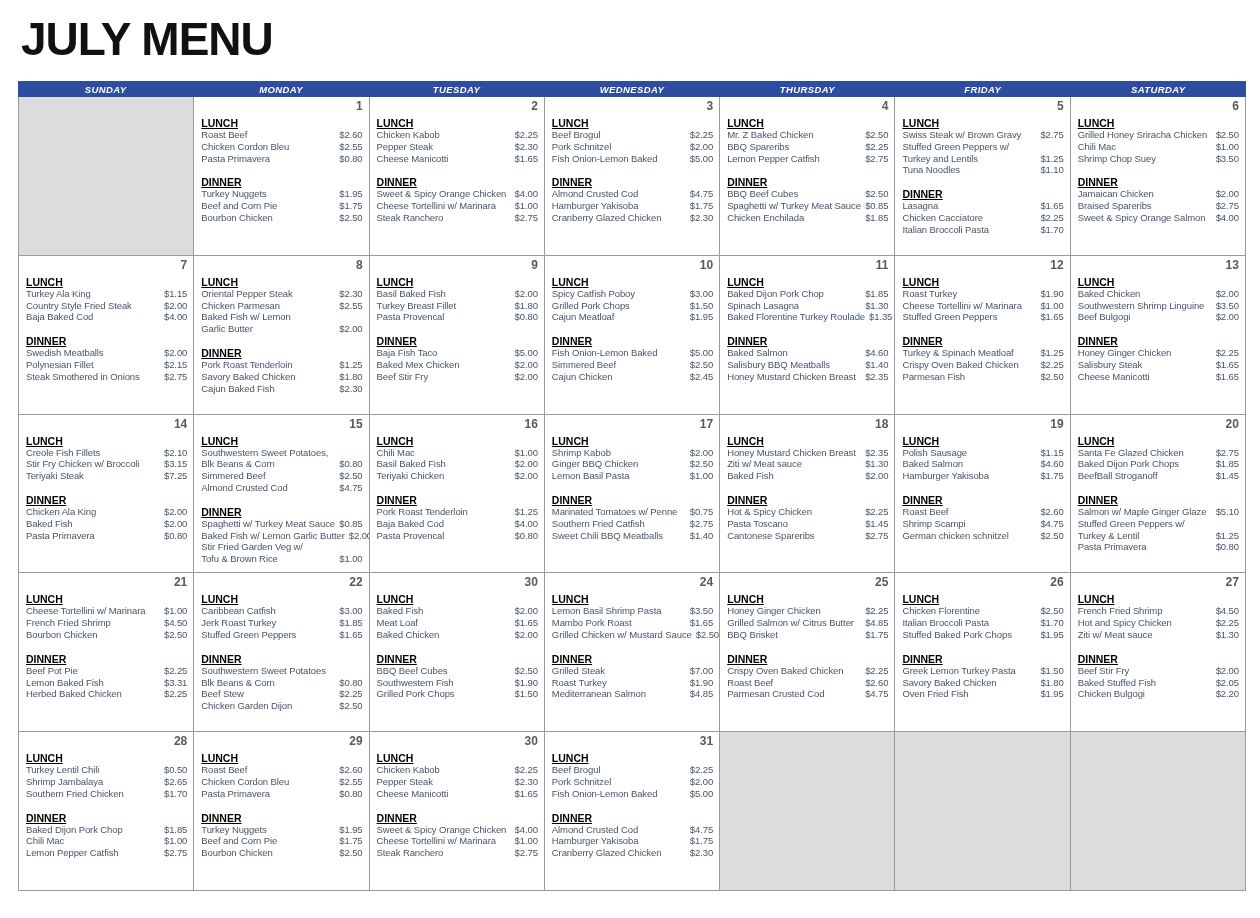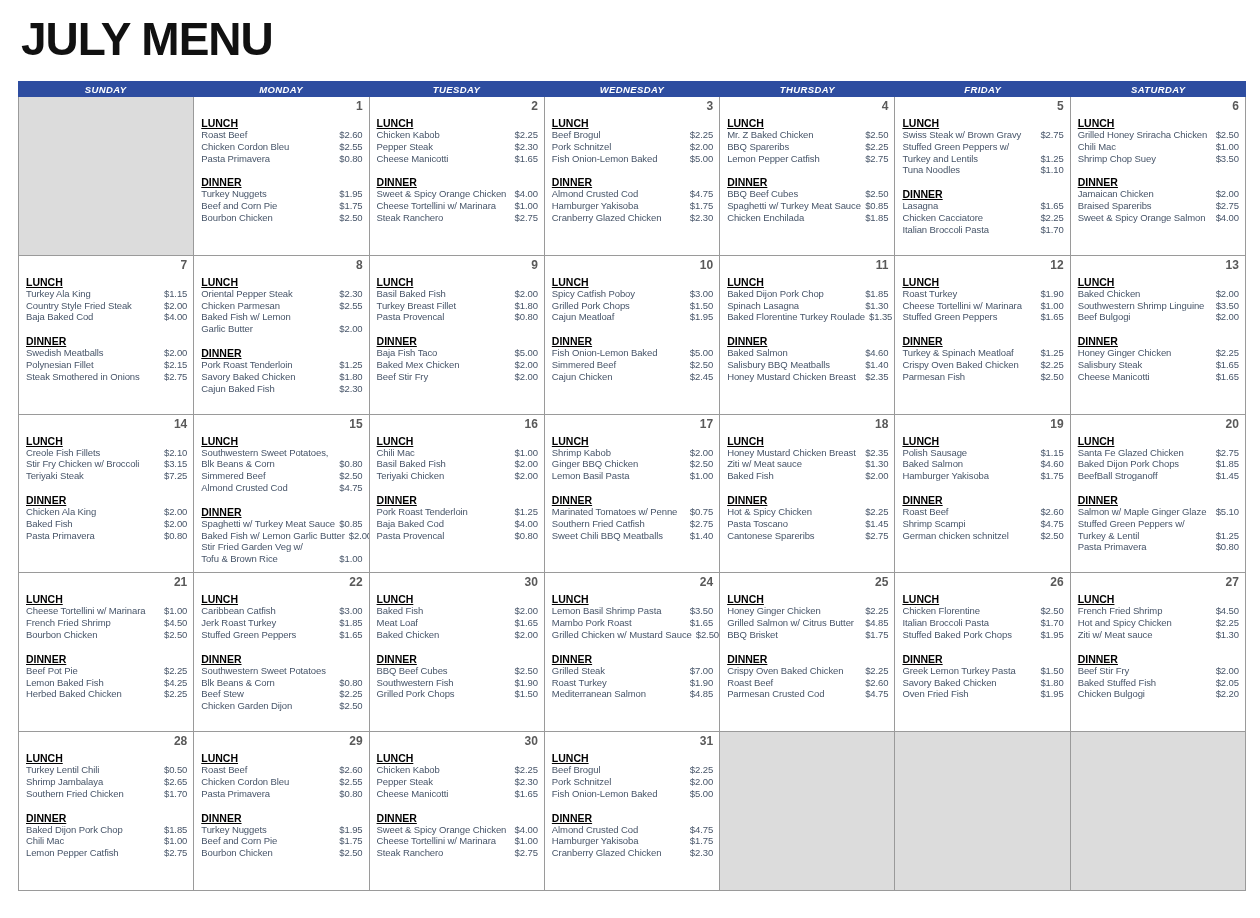--- a/index.html
+++ b/index.html
@@ -667,21 +667,21 @@
               <span class="item-name">Bourbon Chicken</span>
               <span class="item-price">$2.50</span>
             </div>
             <div class="sec-label dinner">DINNER</div>
             <div class="item">
               <span class="item-name">Beef Pot Pie</span>
               <span class="item-price">$2.25</span>
             </div>
             <div class="item">
               <span class="item-name">Lemon Baked Fish</span>
-              <span class="item-price">$4.25</span>
+              <span class="item-price">$3.31</span>
             </div>
             <div class="item">
               <span class="item-name">Herbed Baked Chicken</span>
               <span class="item-price">$2.25</span>
             </div>
           </div>
           <div class="day-cell">
             <div class="day-num">22</div>
             <div class="sec-label">LUNCH</div>
             <div class="item">

